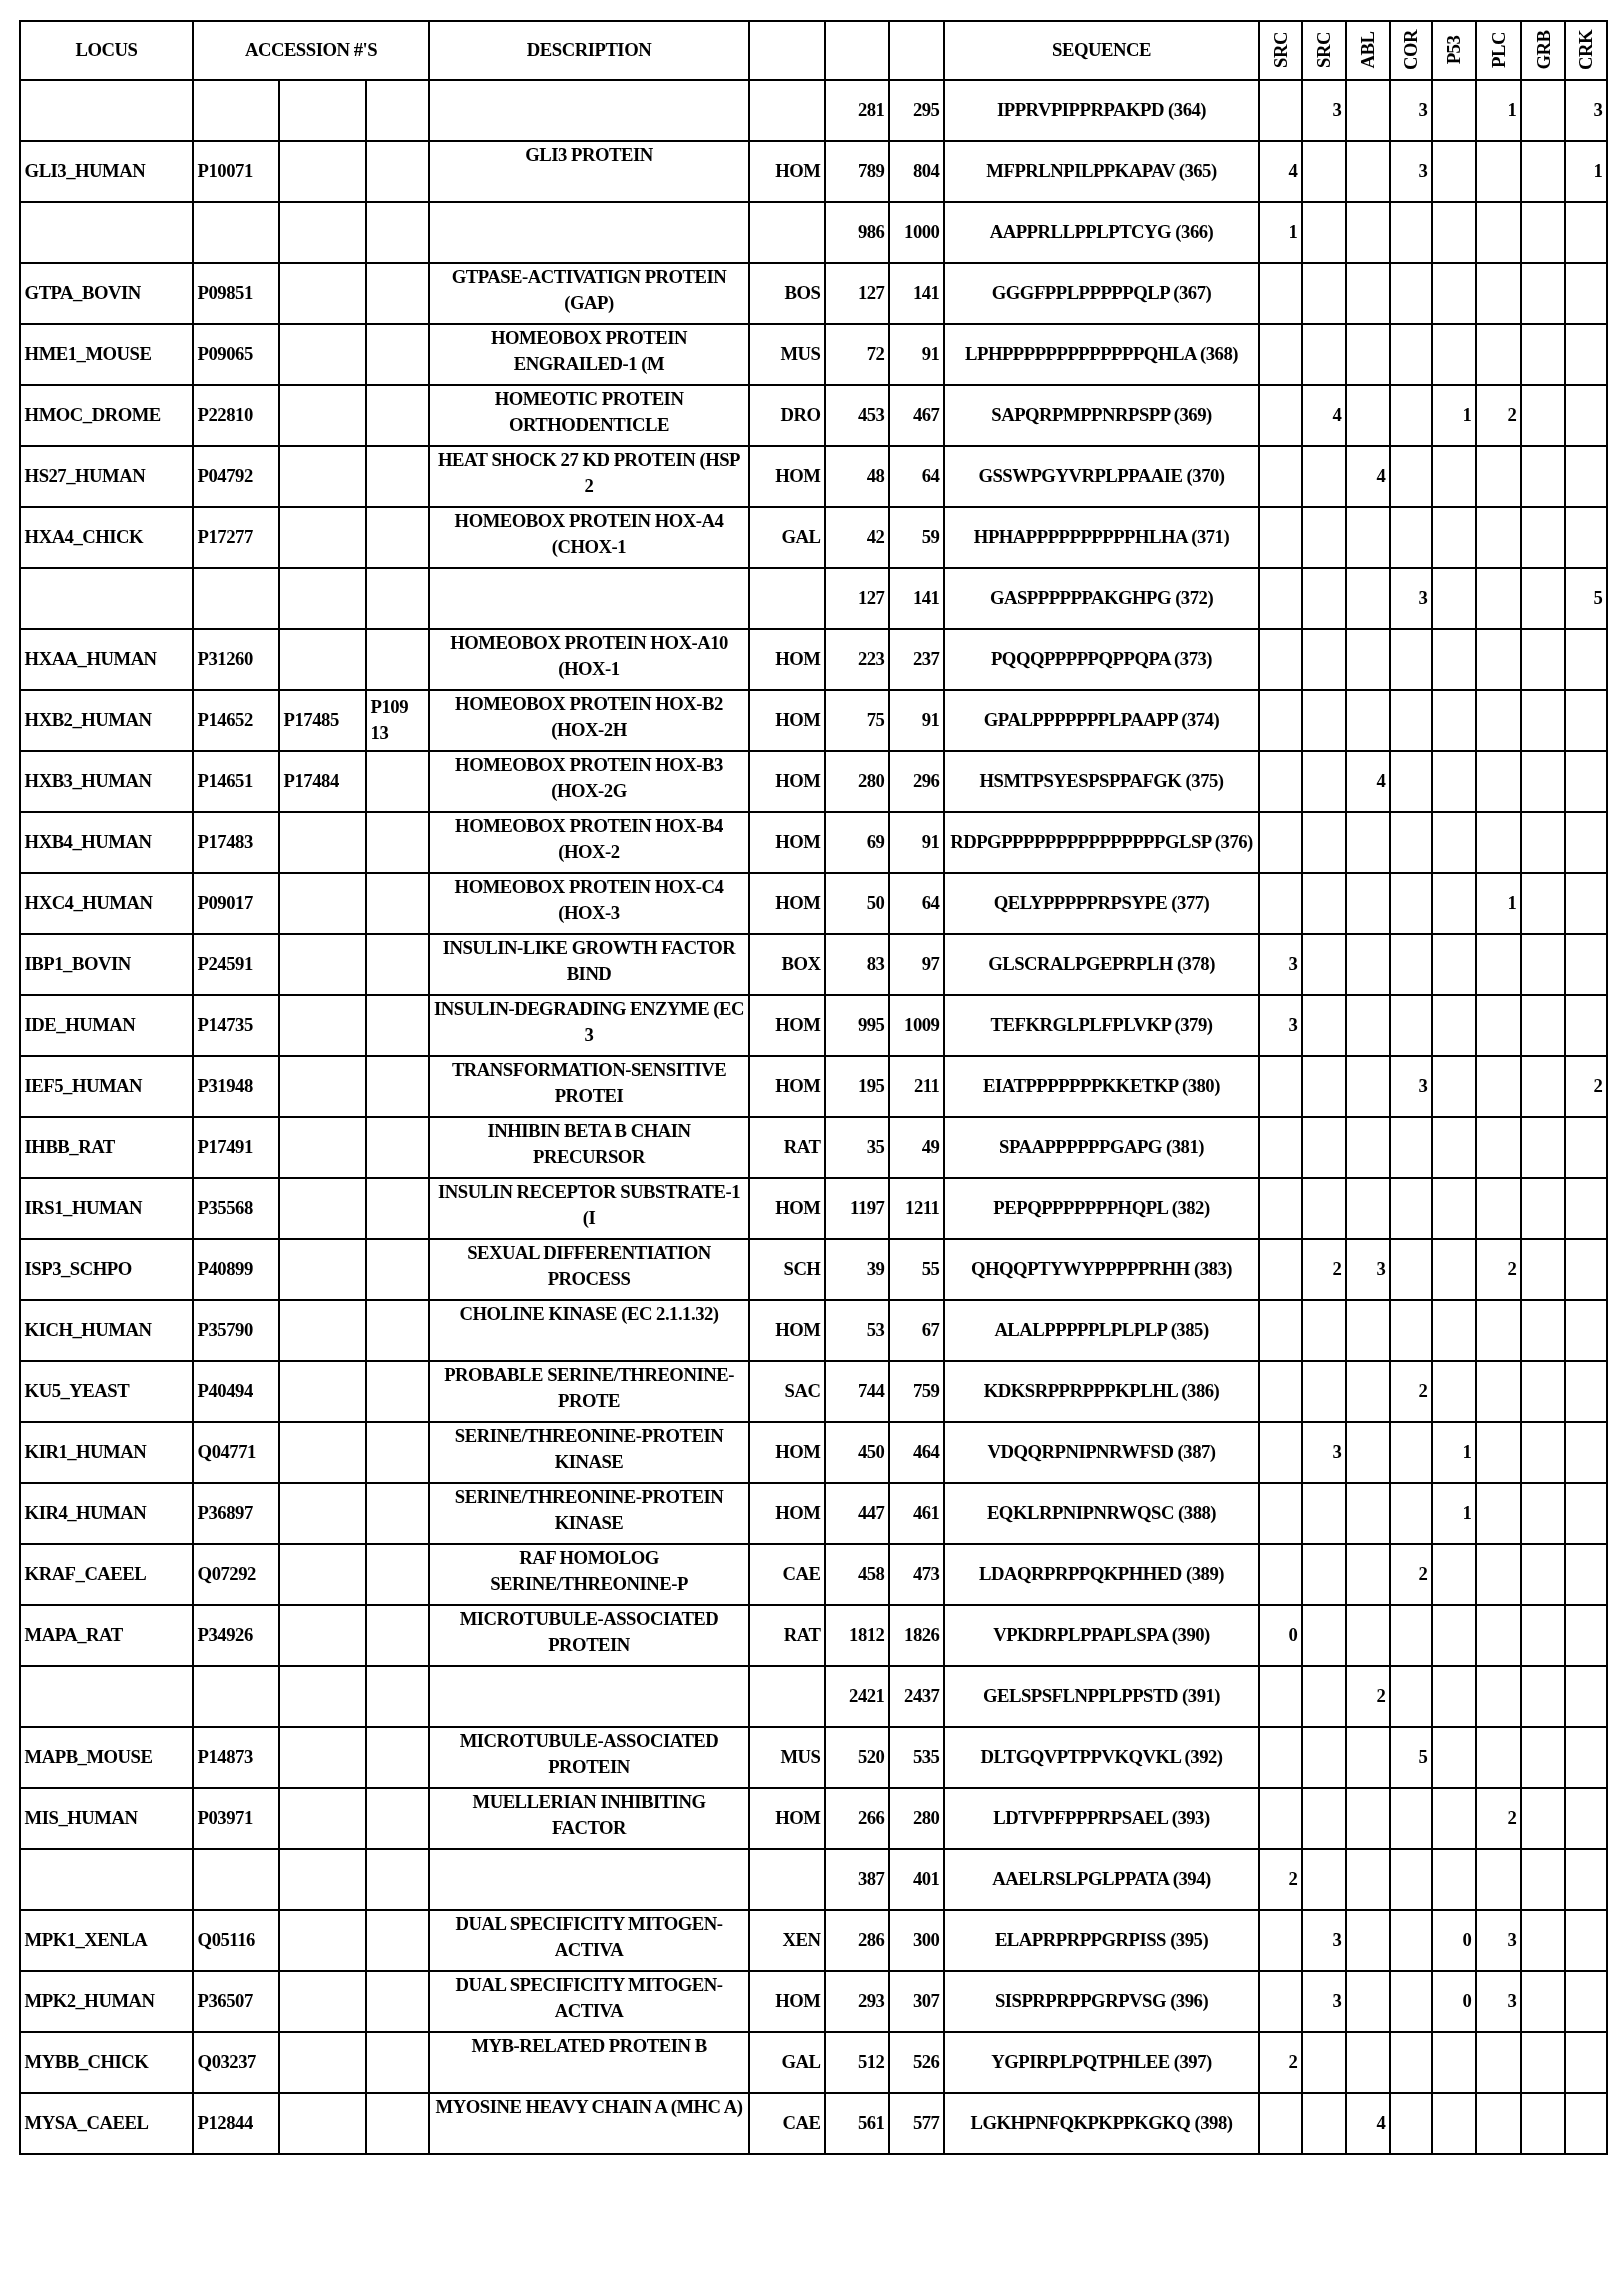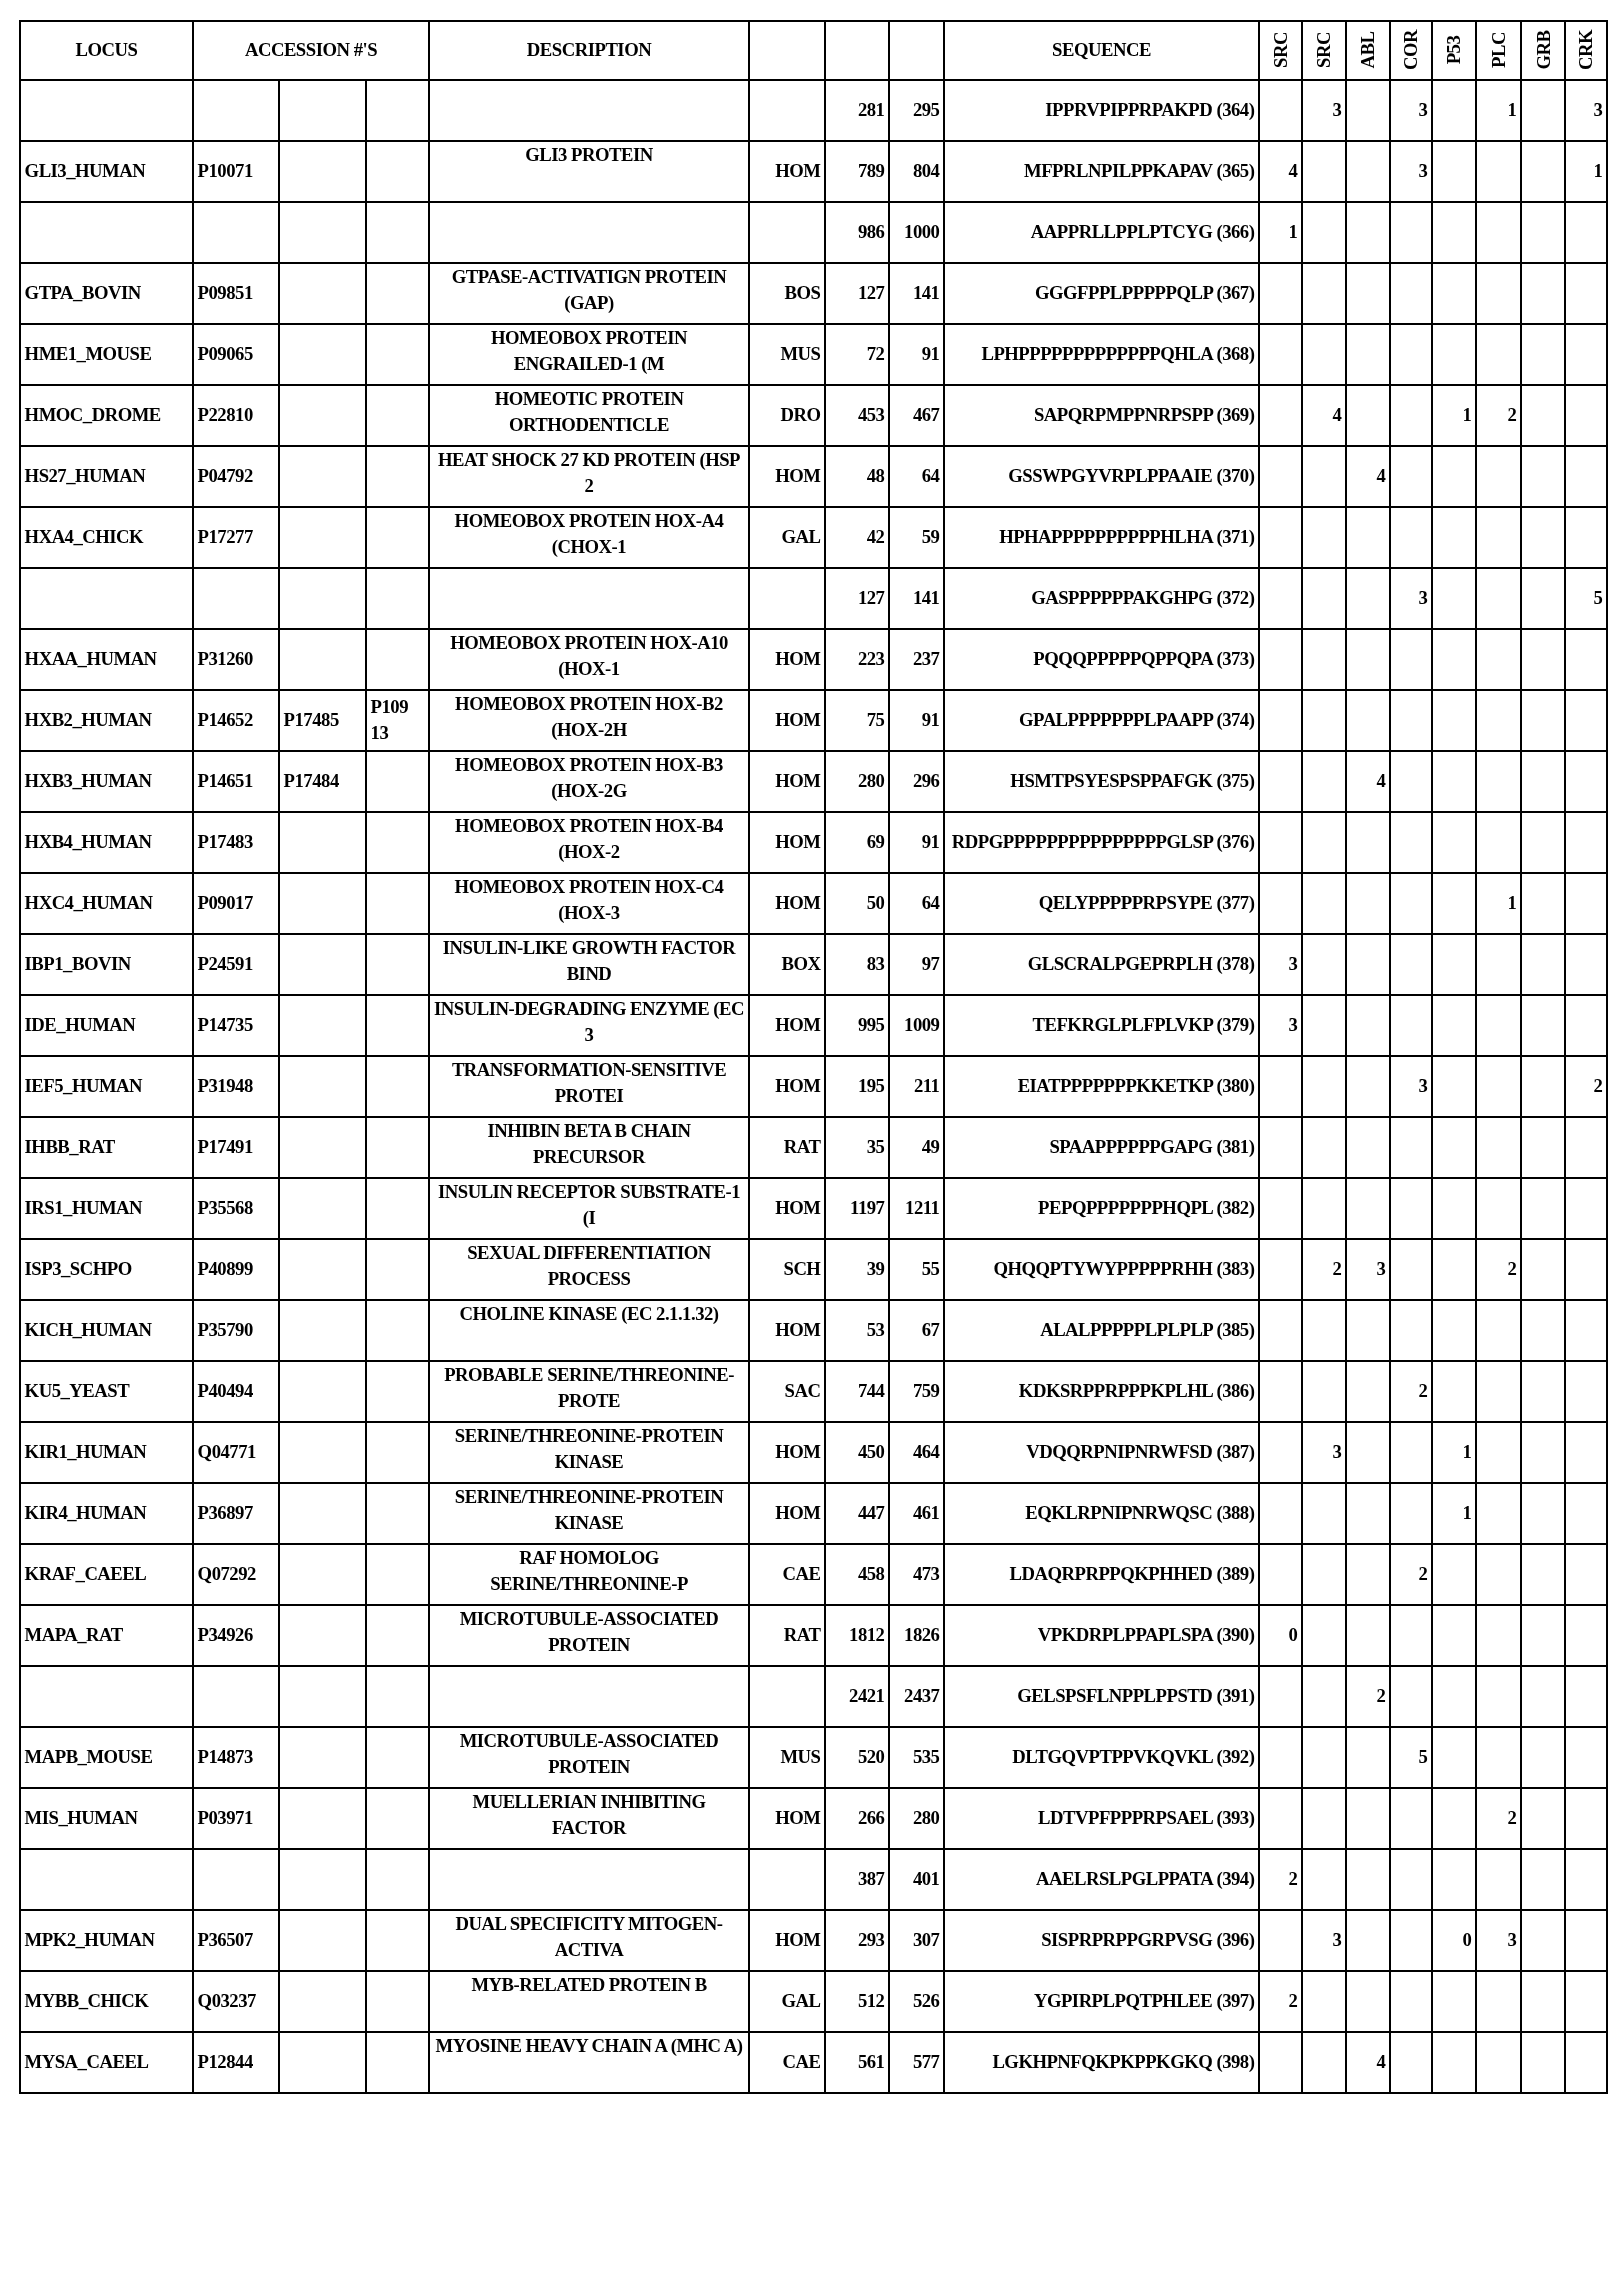--- a/index.html
+++ b/index.html
@@ -19,21 +19,21 @@
   thead th.vert { padding: 0; }
   thead th.vert span {
     display: inline-block; transform: rotate(-90deg); font-size: 18.7px; white-space: nowrap;
   }
   tbody td { height: 59px; vertical-align: middle; }
   td.locus { text-align: left; padding-left: 5.3px; margin-top: 24px; }
   td.acc { text-align: left; font-size: 17px; padding-left: 3.6px; }
   td.desc { text-align: center; vertical-align: top; padding-top: 1.8px; line-height: 28.4px; font-size: 18px; }
   td.org { text-align: right; padding-right: 2.7px; }
   td.num { text-align: right; padding-right: 2.7px; font-size: 17px; }
-  td.seqc { text-align: right; font-size: 17px; margin-left: 29px; }
+  td.seqc { text-align: center; font-size: 17px; margin-left: 29px; }
   td.score { text-align: right; padding-right: 2.7px; font-size: 18.7px; }
   td.seqc.two { line-height: 28.4px; }
 </style>
 </head>
 <body>
 
 <table class="seq-table">
   <colgroup>
     <col style="width:173px">
       <col style="width:86px">
@@ -637,20 +637,39 @@
         <td class="score">2</td>
         <td class="score"></td>
         <td class="score"></td>
         <td class="score"></td>
         <td class="score"></td>
         <td class="score"></td>
         <td class="score"></td>
         <td class="score"></td>
       </tr>
       <tr>
+        <td class="locus">MPK1_XENLA</td>
+        <td class="acc">Q05116</td>
+        <td class="acc"></td>
+        <td class="acc"></td>
+        <td class="desc">DUAL SPECIFICITY MITOGEN-ACTIVA</td>
+        <td class="org">XEN</td>
+        <td class="num">286</td>
+        <td class="num">300</td>
+        <td class="seqc">ELAPRPRPPGRPISS (395)</td>
+        <td class="score"></td>
+        <td class="score">3</td>
+        <td class="score"></td>
+        <td class="score"></td>
+        <td class="score">0</td>
+        <td class="score">3</td>
+        <td class="score"></td>
+        <td class="score"></td>
+      </tr>
+      <tr>
         <td class="locus">MPK2_HUMAN</td>
         <td class="acc">P36507</td>
         <td class="acc"></td>
         <td class="acc"></td>
         <td class="desc">DUAL SPECIFICITY MITOGEN-ACTIVA</td>
         <td class="org">HOM</td>
         <td class="num">293</td>
         <td class="num">307</td>
         <td class="seqc">SISPRPRPPGRPVSG (396)</td>
         <td class="score"></td>

